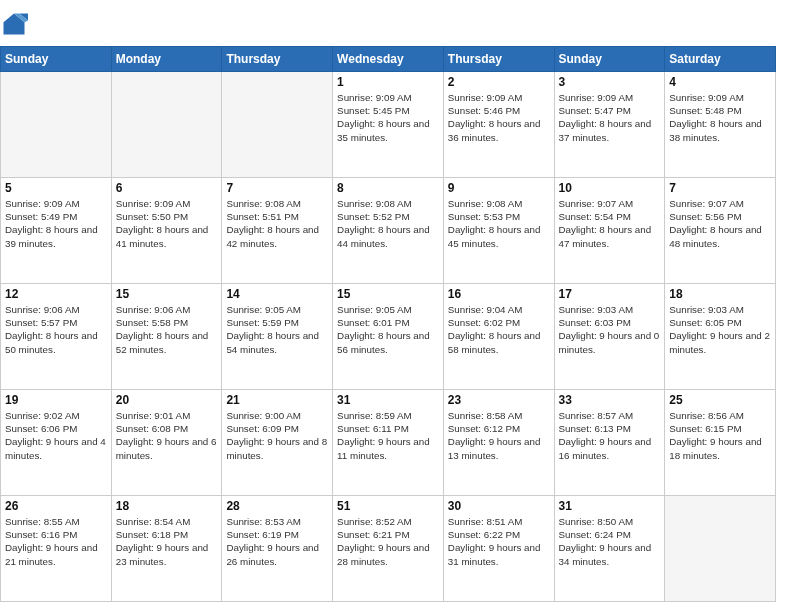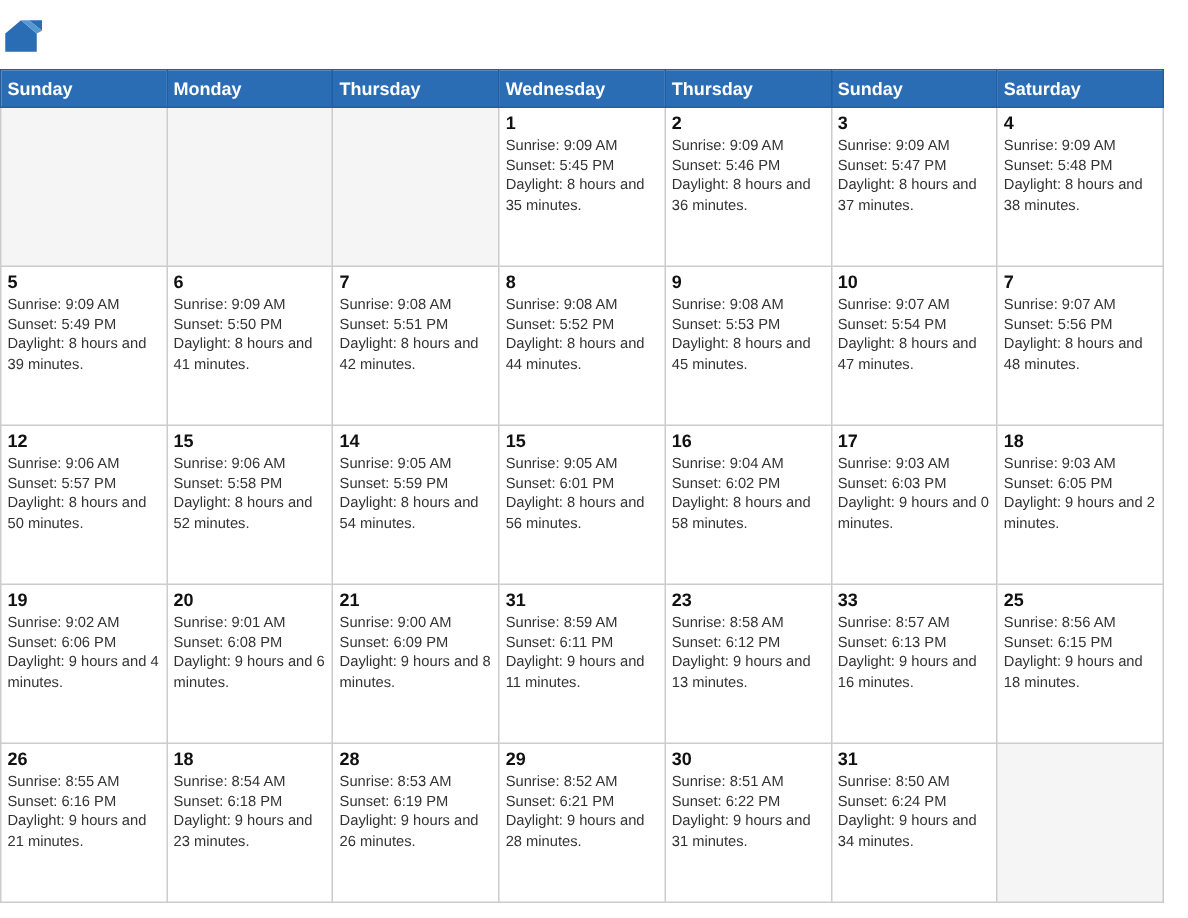--- a/index.html
+++ b/index.html
@@ -253,21 +253,21 @@
           </td>
           <td>
             <div class="day-number">18</div>
             <div class="day-info">Sunrise: 8:54 AM<br>Sunset: 6:18 PM<br>Daylight: 9 hours and 23 minutes.</div>
           </td>
           <td>
             <div class="day-number">28</div>
             <div class="day-info">Sunrise: 8:53 AM<br>Sunset: 6:19 PM<br>Daylight: 9 hours and 26 minutes.</div>
           </td>
           <td>
-            <div class="day-number">29</div>
+            <div class="day-number">51</div>
             <div class="day-info">Sunrise: 8:52 AM<br>Sunset: 6:21 PM<br>Daylight: 9 hours and 28 minutes.</div>
           </td>
           <td>
             <div class="day-number">30</div>
             <div class="day-info">Sunrise: 8:51 AM<br>Sunset: 6:22 PM<br>Daylight: 9 hours and 31 minutes.</div>
           </td>
           <td>
             <div class="day-number">31</div>
             <div class="day-info">Sunrise: 8:50 AM<br>Sunset: 6:24 PM<br>Daylight: 9 hours and 34 minutes.</div>
           </td>

